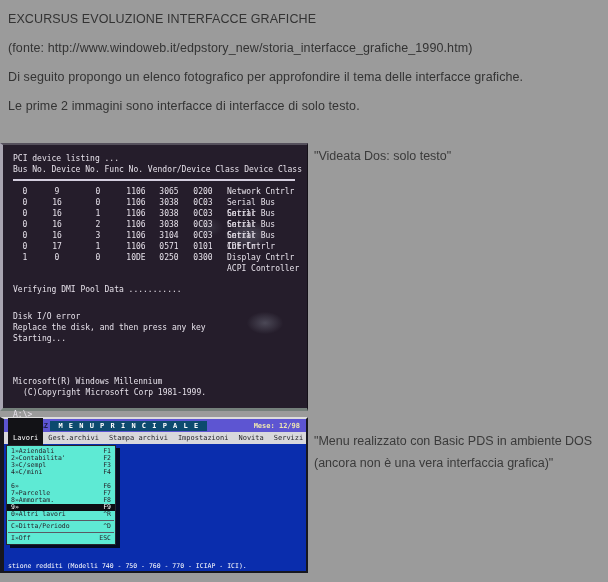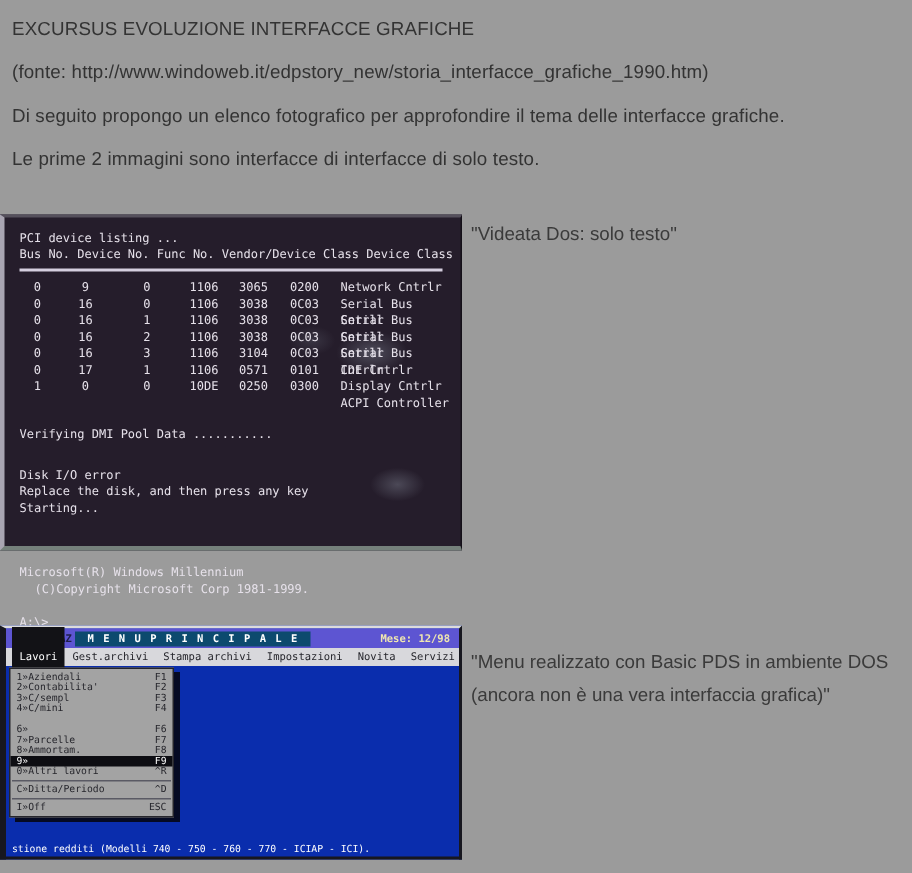--- a/index.html
+++ b/index.html
@@ -12,21 +12,21 @@
     position:absolute; left:8px; white-space:nowrap;
     font-size:12.5px; color:#333; letter-spacing:0.1px;
   }
   #para-0 { top:12px; }
   #para-1 { top:41px; }
   #para-2 { top:70px; }
   #para-3 { top:99px; }
 
   
   .shot1 {
-    position:absolute; left:0; top:143px; width:308px; height:224px;
+    position:absolute; left:0; top:143px; width:308px; height:268px;
     box-sizing:border-box; padding:8px 0 0 10px;
     border-left:3px solid #a9a5b2; border-top:2px solid #55505c;
     border-bottom:3px solid #75807b; border-right:1px solid #141018;
     font-family:"DejaVu Sans Mono", monospace;
     font-size:8px; line-height:11px; color:#e6e1ea;
     background-image:
       radial-gradient(ellipse 34px 20px at 245px 90px, rgba(175,185,200,0.30), transparent 70%),
       radial-gradient(ellipse 26px 16px at 262px 178px, rgba(175,185,200,0.28), transparent 70%),
       radial-gradient(ellipse 22px 14px at 205px 82px, rgba(150,160,175,0.18), transparent 70%);
     background-color:#251d2b;
@@ -65,21 +65,21 @@
   .tb-right { color:#efe7b0;margin-left:44px; }
   .menubar {
     height:12px; flex:0 0 12px; background:#d8d8dc; display:flex; align-items:center;
     font-size:7px; color:#26262c; padding-left:4px;
   }
   .mb-item { padding:16px 5px; white-space:nowrap; }
   .mb-item.active { background:#121216; color:#fff; }
   .screen { position:relative; flex:1 1 auto; }
   .dropdown {
     position:absolute; left:2px; top:1px; width:110px; box-sizing:border-box;
-    background:#a3a3a3; border:1px solid #26262c;
+    background:#5eead4; border:1px solid #26262c;
     box-shadow:4px 3px 0 rgba(5,5,10,0.85);
     padding:2px 0; font-size:6.5px; color:#26262c;
   }
   .dd-item { display:flex; justify-content:space-between; padding:0 4px; height:7px; line-height:7px; white-space:nowrap; }
   .dd-item.hl { background:#0d0d12; color:#ffffff; }
   .dd-sep { border-top:1px solid #5a5a64; margin:2px 1px; }
   .message-line { position:absolute; left:4px; bottom:1px; color:#ffffff; font-size:6.5px; white-space:nowrap; }
   .statusbar {
     height:11px; flex:0 0 11px; background:#c9c9cd; display:flex; align-items:center;
     font-size:6.5px; color:#33333a; padding:0 6px;

